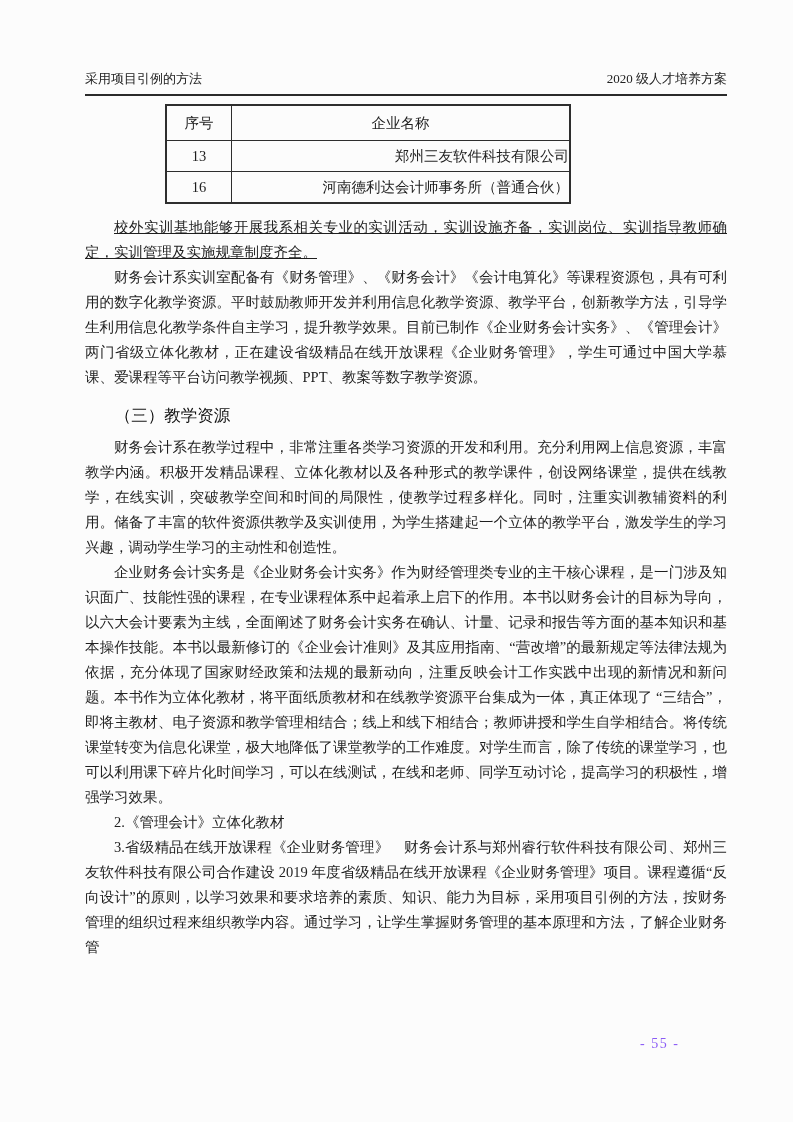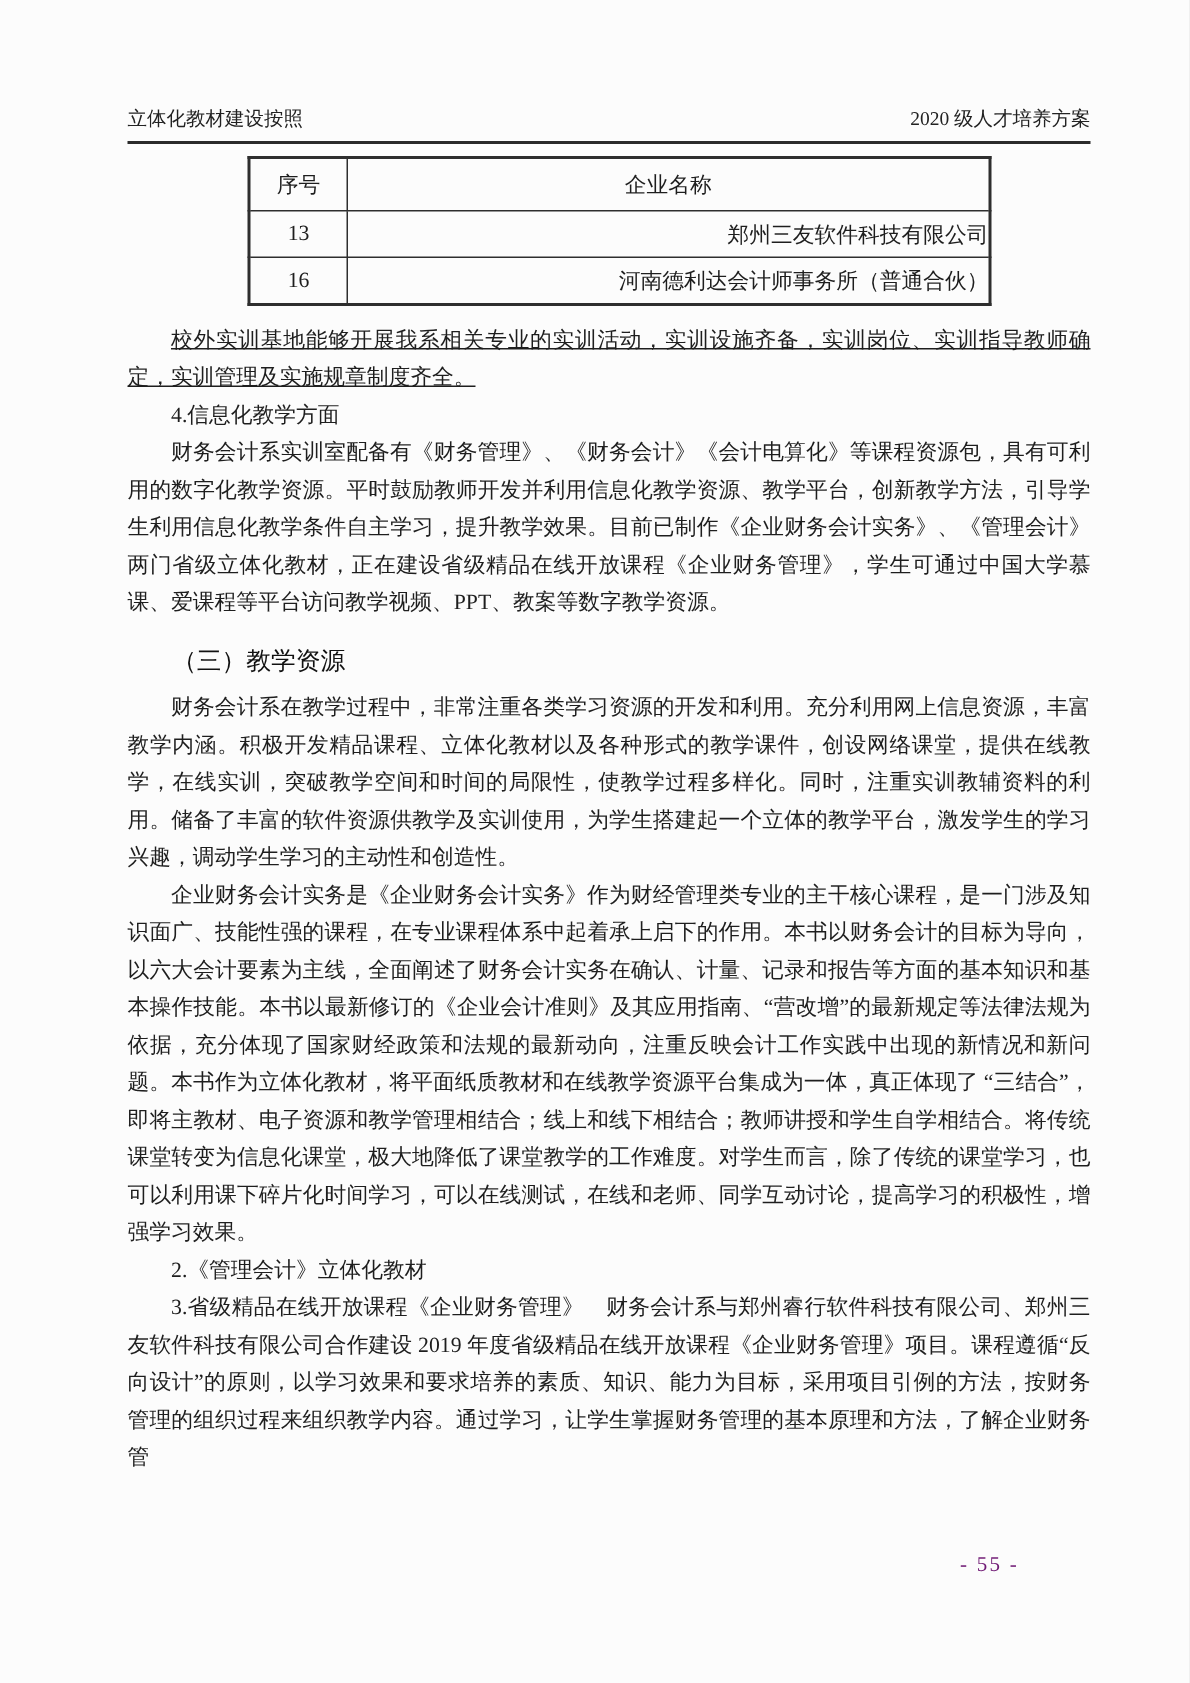--- a/index.html
+++ b/index.html
@@ -28,21 +28,21 @@
     display: flex;
     justify-content: space-between;
     align-items: flex-end;
     font-size: 13px;
     padding-bottom: 6px;
     border-bottom: 2px solid #2b2b2b;
     color: #222;
   }
   table.enterprise-table {
     border-collapse: collapse;
-    width: 496px;
+    width: 406px;
     margin: 8px 0 0 80px;
     border: 2px solid #2e2e2e;
     font-size: 14.5px;
     color: #1e1e1e;
   }
   table.enterprise-table th,
   table.enterprise-table td {
     border: 1px solid #2e2e2e;
     font-weight: normal;
     padding: 0;
@@ -69,32 +69,32 @@
     color: #111;
     margin: 15px 0 8px 0;
     text-indent: 1.8em;
   }
   .page-number {
     position: absolute;
     left: 640px;
     top: 1036px;
     font-size: 14px;
     letter-spacing: 1.5px;
-    color: #701a75;
+    color: #8b5cf6;
     font-family: "Liberation Serif", "DejaVu Serif", serif;
   }
 </style>
 </head>
 <body>
 
 <div class="page">
   <div class="inner">
 
     <div class="page-header">
-      <span>立体化教材建设按照</span>
+      <span>采用项目引例的方法</span>
       <span>2020 级人才培养方案</span>
     </div>
 
     <table class="enterprise-table">
       <thead>
         <tr>
           <th class="col-no">序号</th>
           <th>企业名称</th>
         </tr>
       </thead>
@@ -104,21 +104,20 @@
           <td class="cell-name">郑州三友软件科技有限公司</td>
         </tr>
         <tr>
           <td class="cell-no">16</td>
           <td class="cell-name">河南德利达会计师事务所（普通合伙）</td>
         </tr>
       </tbody>
     </table>
 
     <p class="body-text first-after-table">校外实训基地能够开展我系相关专业的实训活动，实训设施齐备，实训岗位、实训指导教师确定，实训管理及实施规章制度齐全。</p>
-    <p class="body-text">4.信息化教学方面</p>
     <p class="body-text">财务会计系实训室配备有《财务管理》、《财务会计》《会计电算化》等课程资源包，具有可利用的数字化教学资源。平时鼓励教师开发并利用信息化教学资源、教学平台，创新教学方法，引导学生利用信息化教学条件自主学习，提升教学效果。目前已制作《企业财务会计实务》、《管理会计》两门省级立体化教材，正在建设省级精品在线开放课程《企业财务管理》，学生可通过中国大学慕课、爱课程等平台访问教学视频、PPT、教案等数字教学资源。</p>
 
     <h3 class="section-heading">（三）教学资源</h3>
 
     <p class="body-text">财务会计系在教学过程中，非常注重各类学习资源的开发和利用。充分利用网上信息资源，丰富教学内涵。积极开发精品课程、立体化教材以及各种形式的教学课件，创设网络课堂，提供在线教学，在线实训，突破教学空间和时间的局限性，使教学过程多样化。同时，注重实训教辅资料的利用。储备了丰富的软件资源供教学及实训使用，为学生搭建起一个立体的教学平台，激发学生的学习兴趣，调动学生学习的主动性和创造性。</p>
     <p class="body-text">企业财务会计实务是《企业财务会计实务》作为财经管理类专业的主干核心课程，是一门涉及知识面广、技能性强的课程，在专业课程体系中起着承上启下的作用。本书以财务会计的目标为导向，以六大会计要素为主线，全面阐述了财务会计实务在确认、计量、记录和报告等方面的基本知识和基本操作技能。本书以最新修订的《企业会计准则》及其应用指南、“营改增”的最新规定等法律法规为依据，充分体现了国家财经政策和法规的最新动向，注重反映会计工作实践中出现的新情况和新问题。本书作为立体化教材，将平面纸质教材和在线教学资源平台集成为一体，真正体现了 “三结合”，即将主教材、电子资源和教学管理相结合；线上和线下相结合；教师讲授和学生自学相结合。将传统课堂转变为信息化课堂，极大地降低了课堂教学的工作难度。对学生而言，除了传统的课堂学习，也可以利用课下碎片化时间学习，可以在线测试，在线和老师、同学互动讨论，提高学习的积极性，增强学习效果。</p>
     <p class="body-text">2.《管理会计》立体化教材</p>
     <p class="body-text">3.省级精品在线开放课程《企业财务管理》　财务会计系与郑州睿行软件科技有限公司、郑州三友软件科技有限公司合作建设 2019 年度省级精品在线开放课程《企业财务管理》项目。课程遵循“反向设计”的原则，以学习效果和要求培养的素质、知识、能力为目标，采用项目引例的方法，按财务管理的组织过程来组织教学内容。通过学习，让学生掌握财务管理的基本原理和方法，了解企业财务管</p>
 
   </div>

